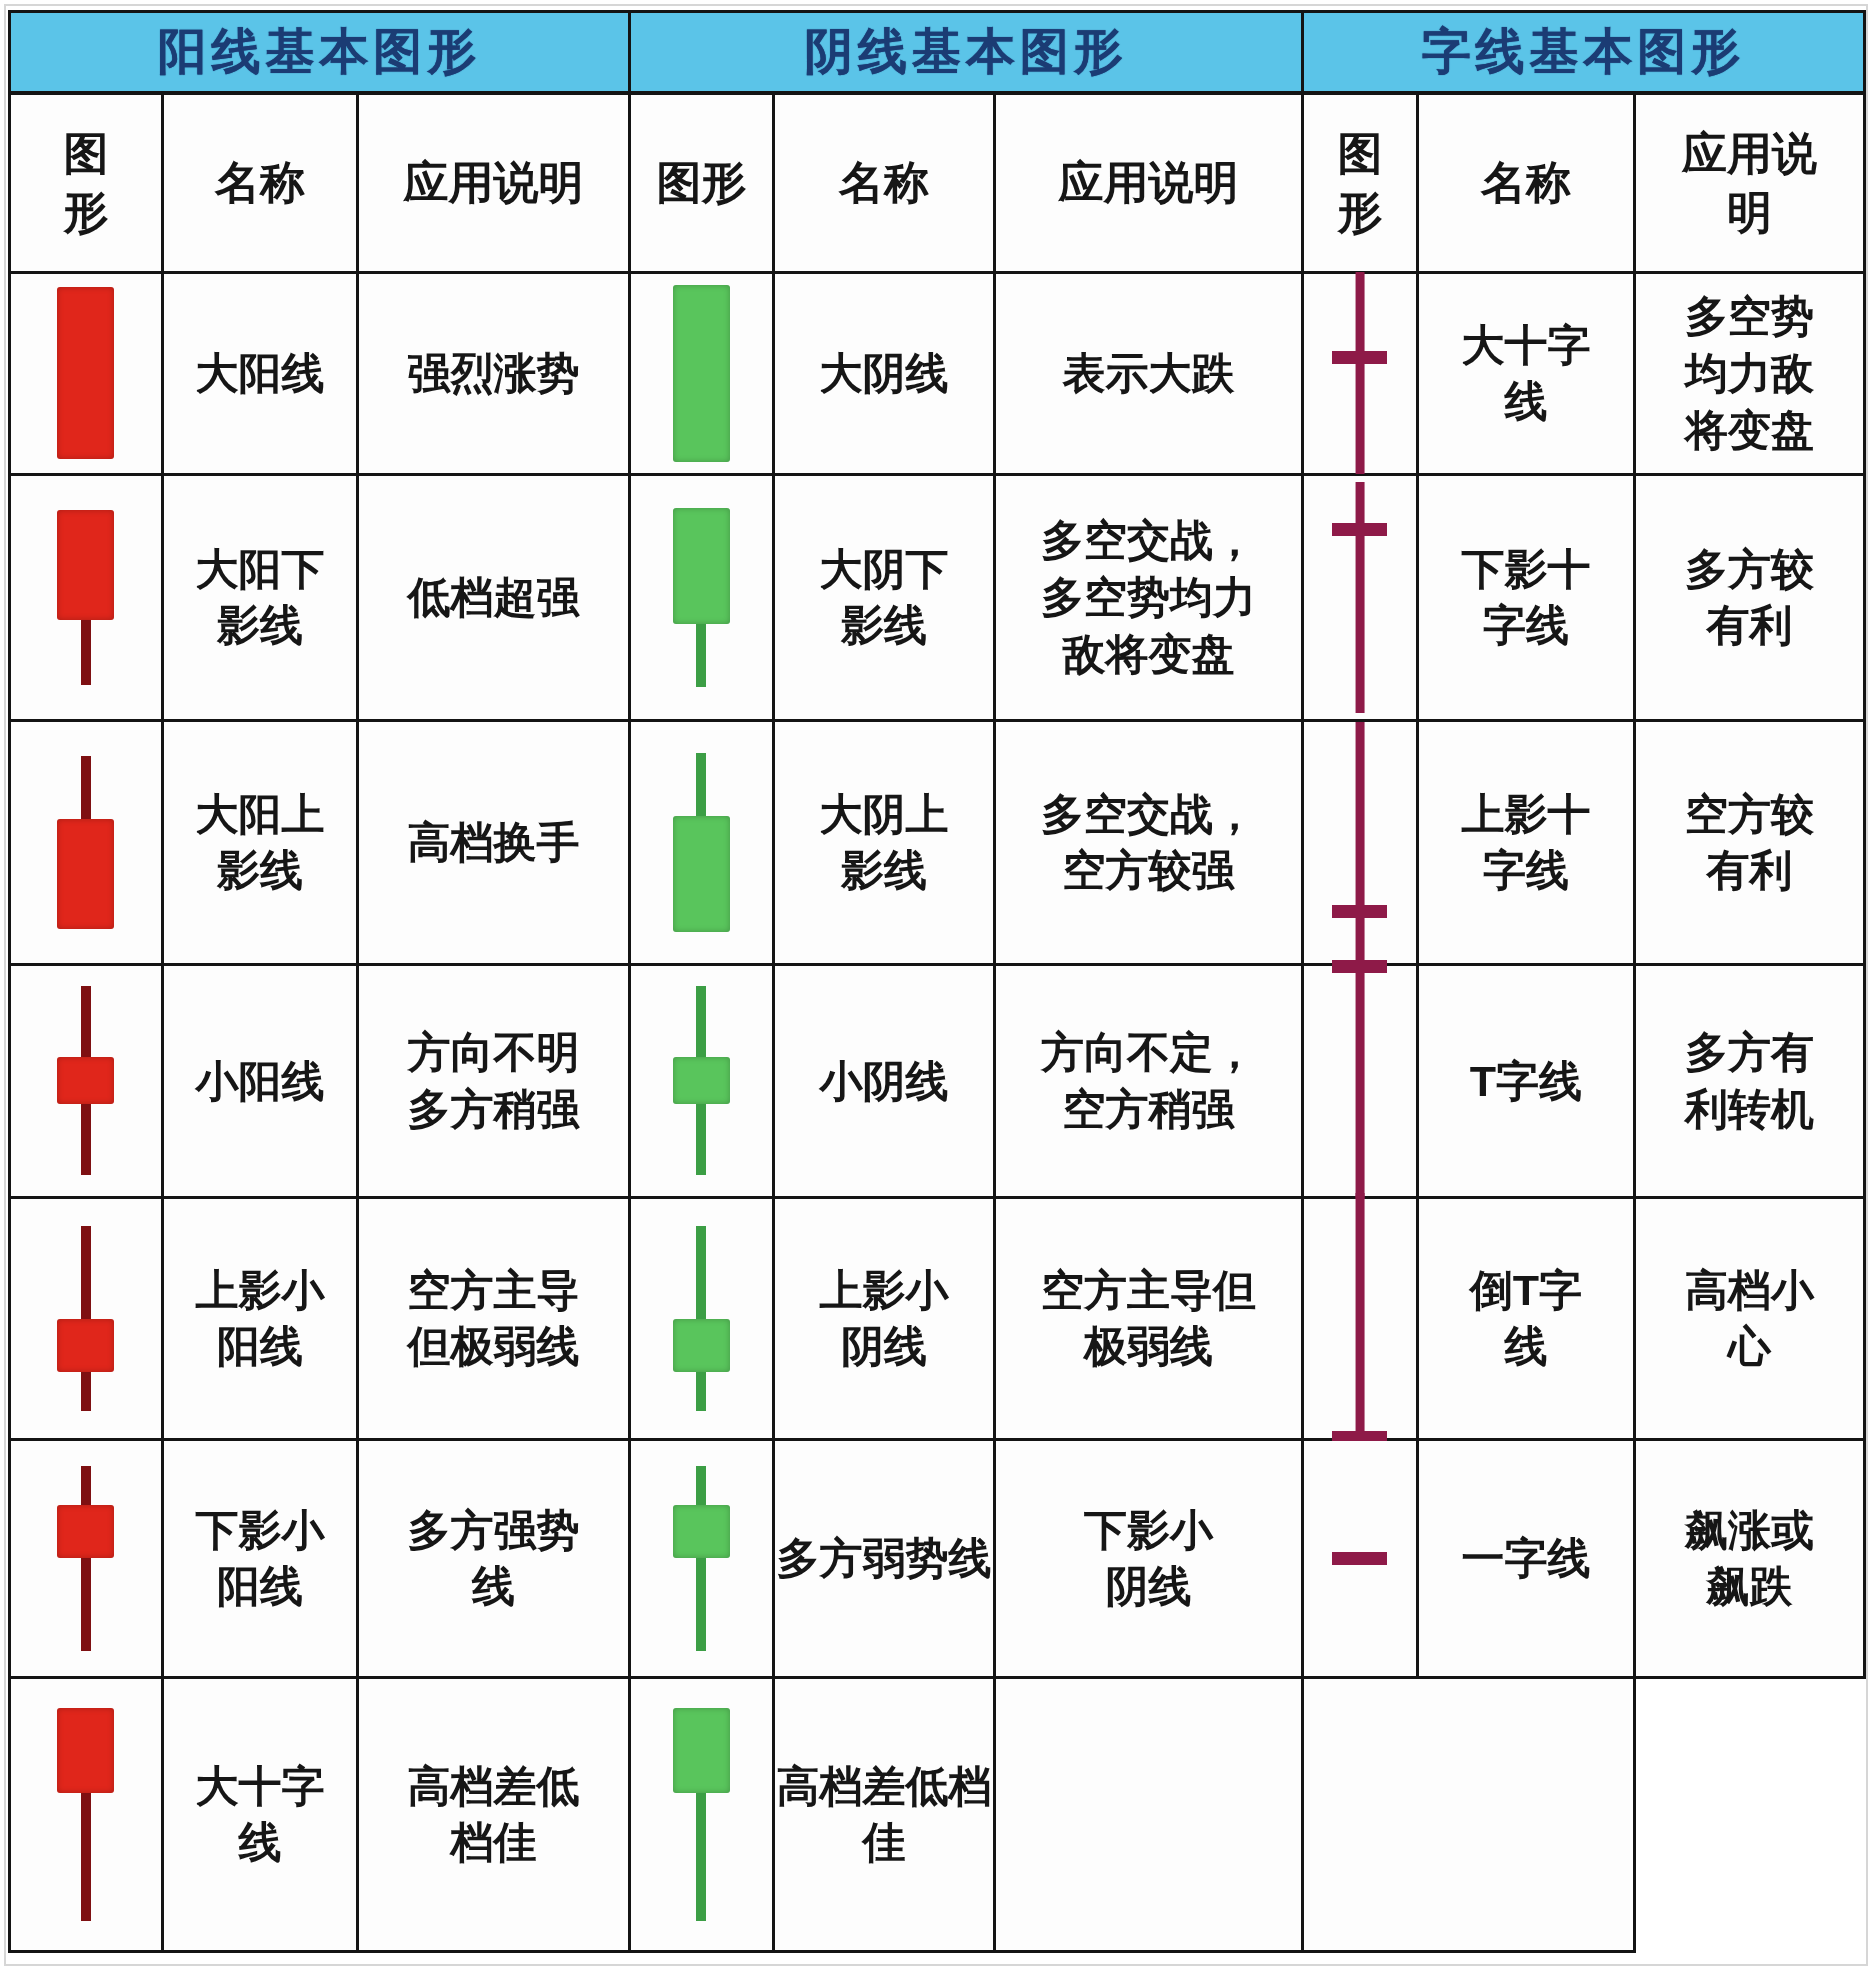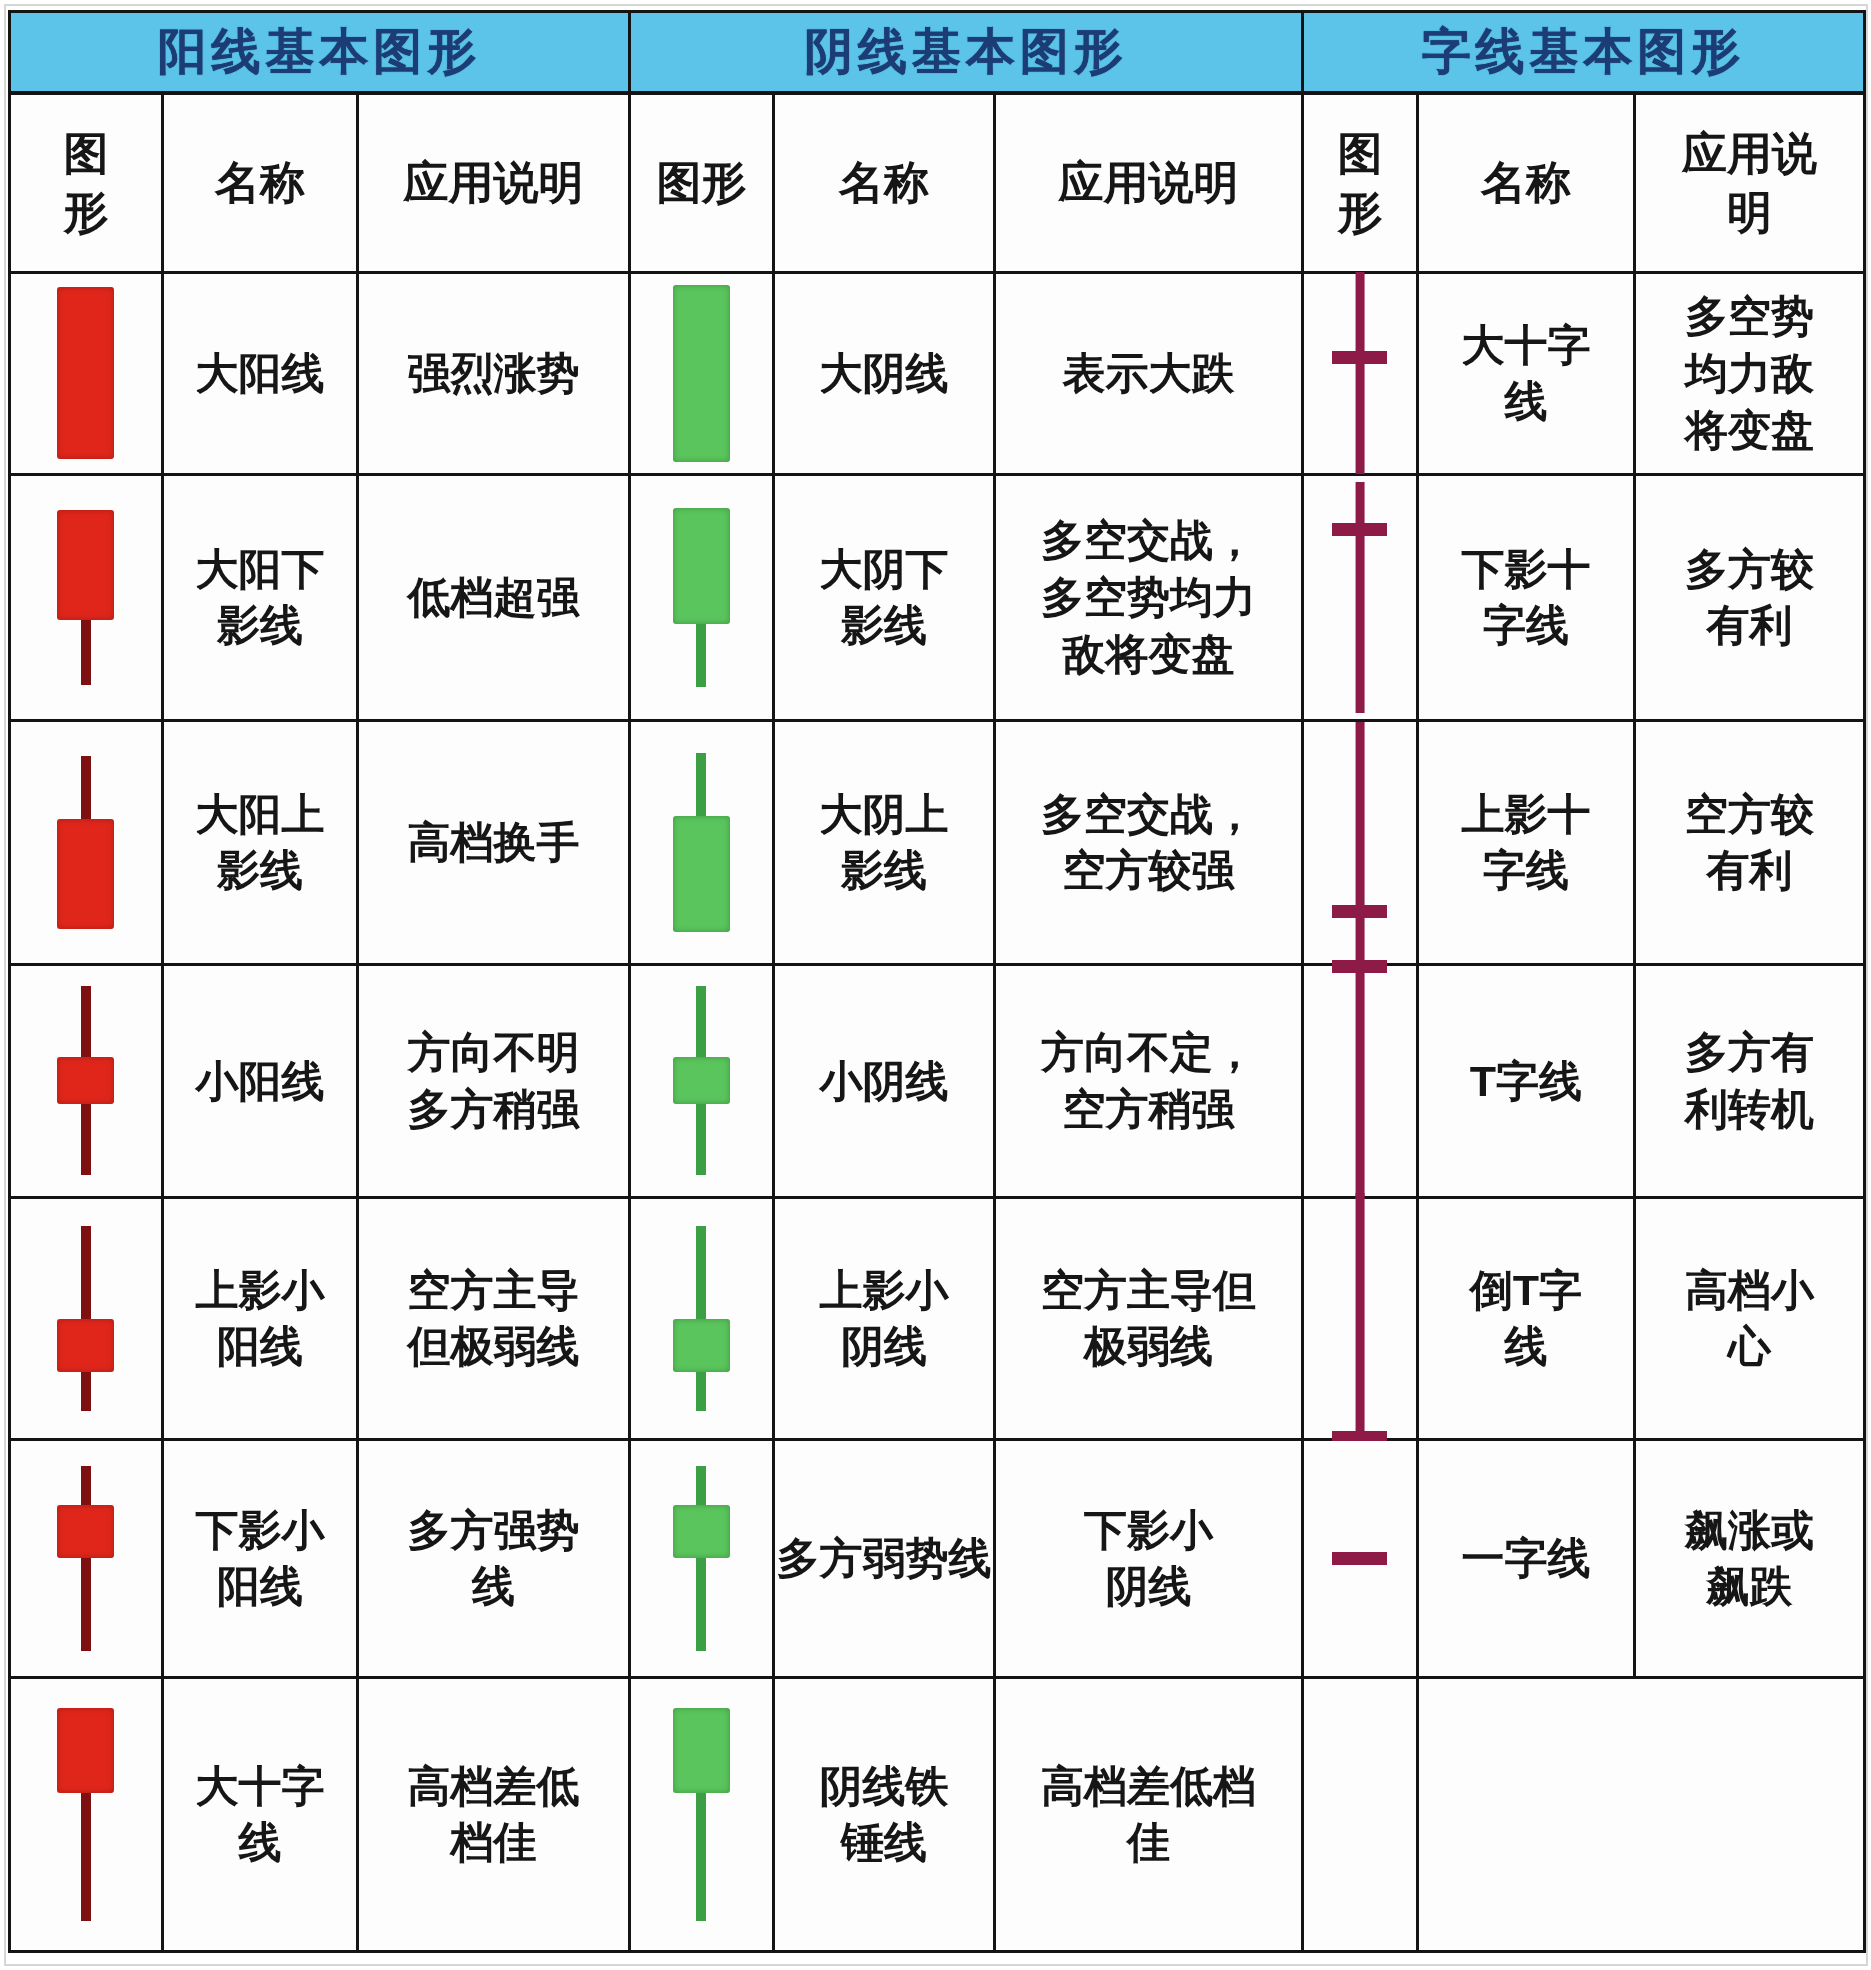--- a/index.html
+++ b/index.html
@@ -331,23 +331,20 @@
   <div class="cell">
       <span class="txt w4">高档差低档佳</span>
     </div>
   <div class="cell">
     <div class="cd yin">
         <div class="b" style="height:85px"></div>
         <div class="w" style="height:128px"></div>
       </div>
   </div>
   <div class="cell">
-      <span class="txt w3">阴线铁锤线</span>
-    </div>
-  <div class="cell">
       <span class="txt w5">高档差低档佳</span>
     </div>
   <div class="cell"></div>
   <div class="cell stub">
       <span class="txt w3"></span>
     </div>
   <div class="cell">
       <span class="txt w3"></span>
     </div>
 

